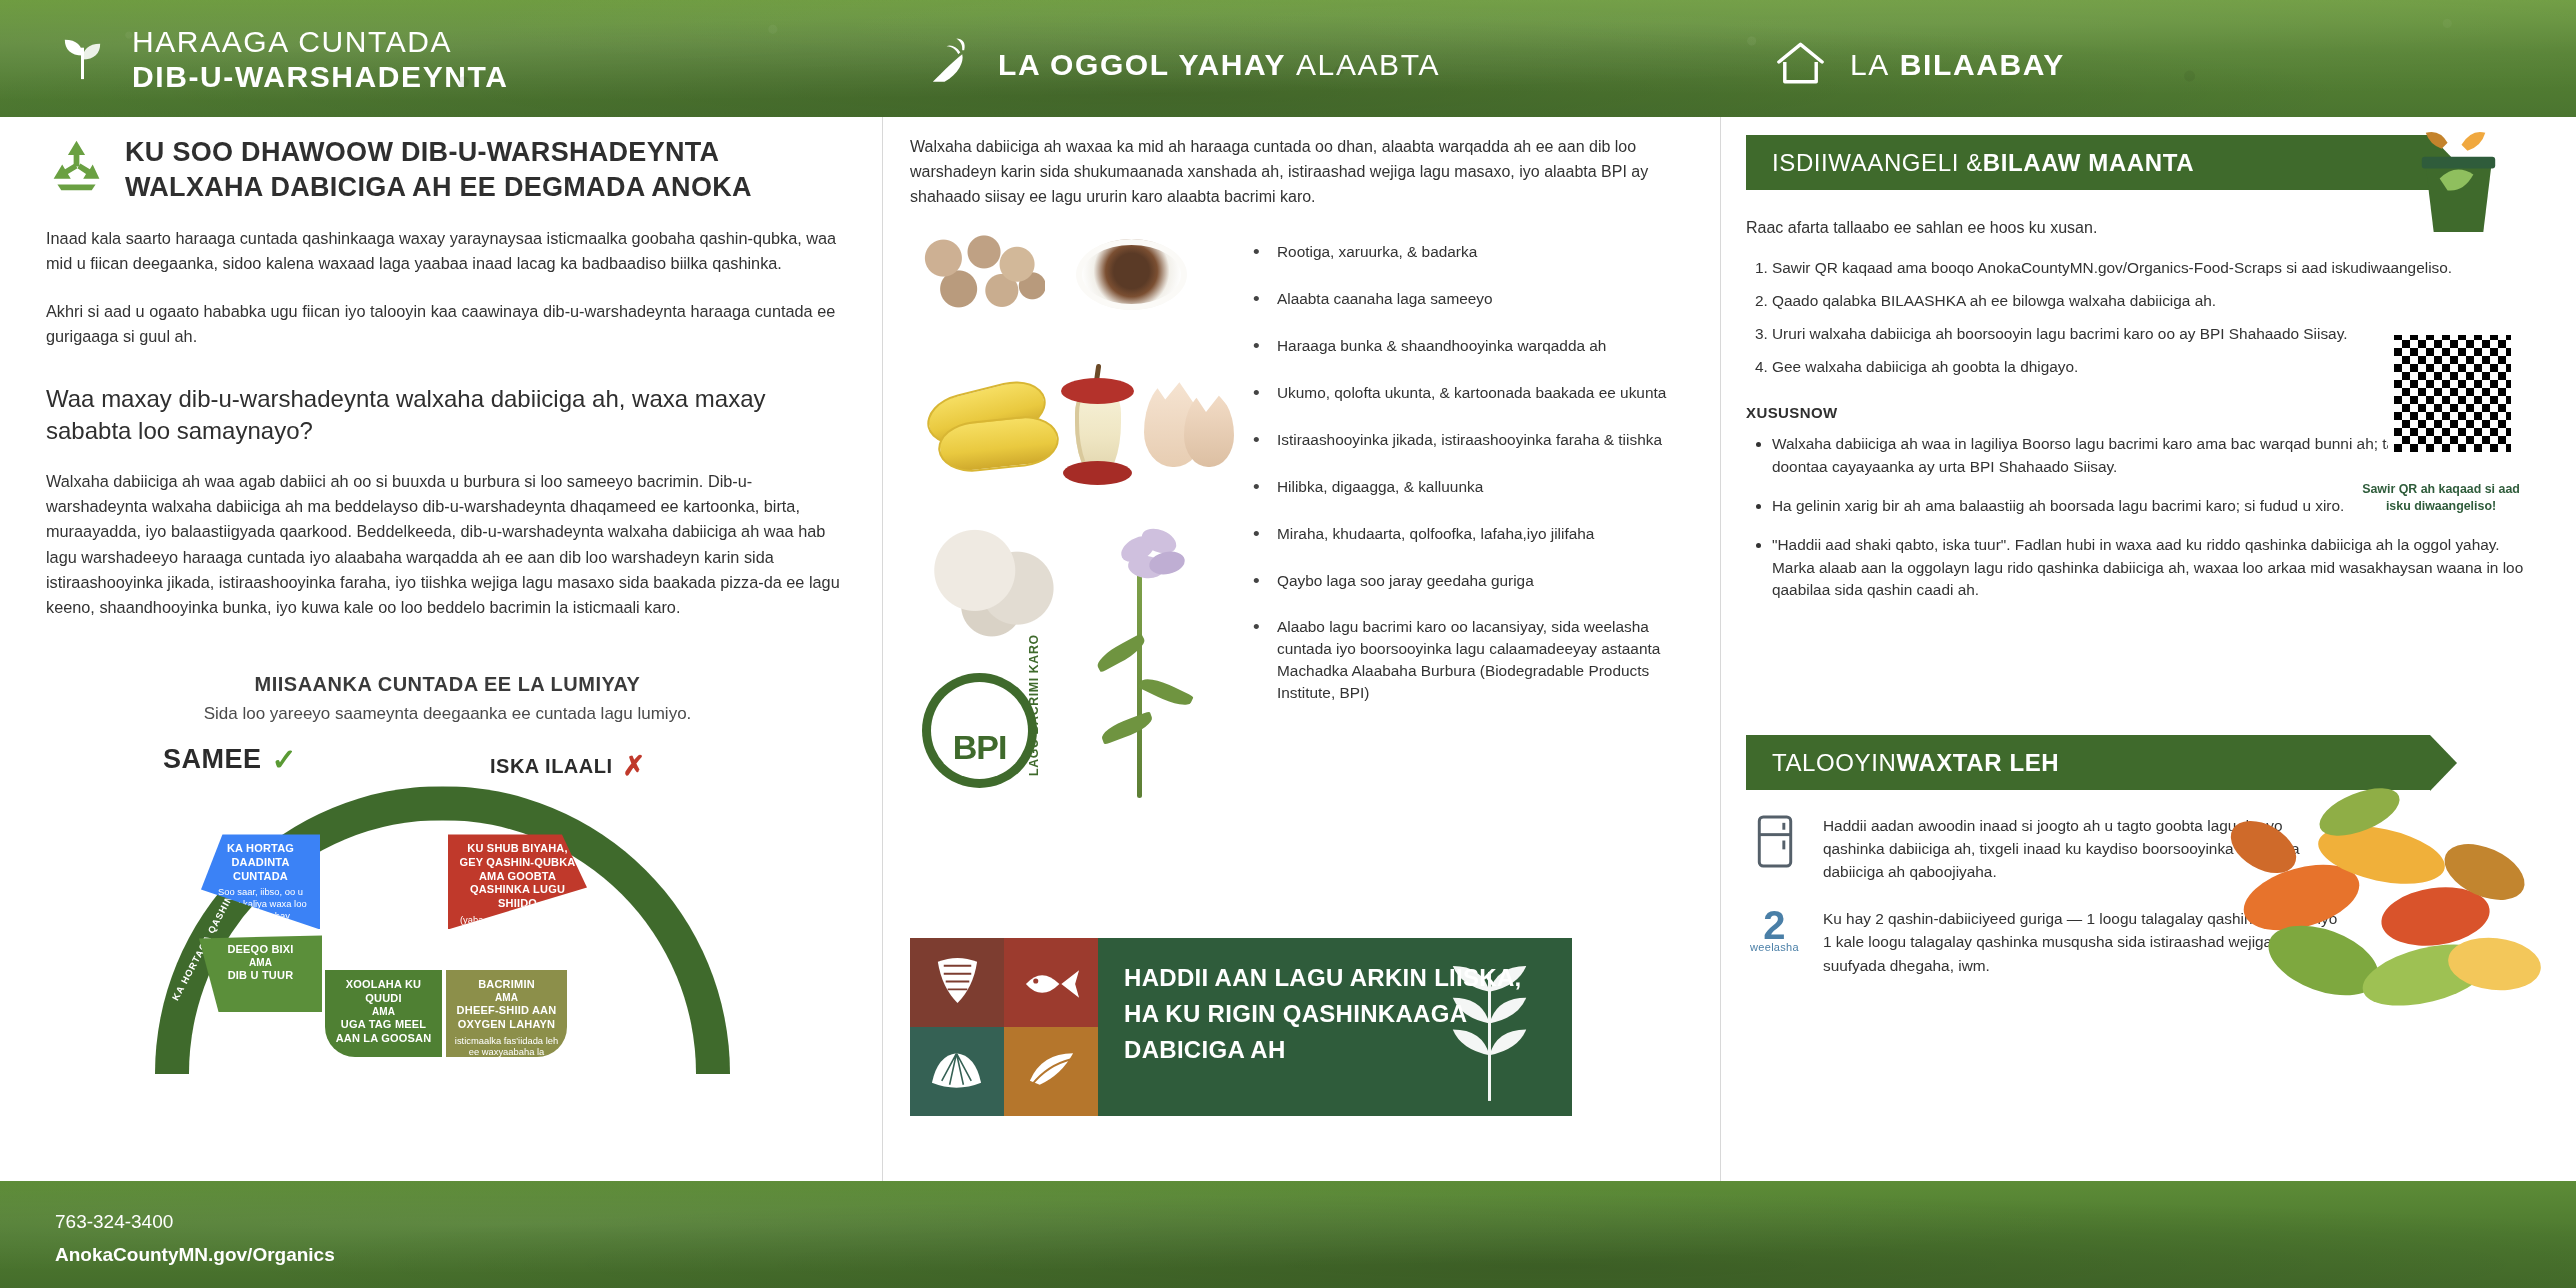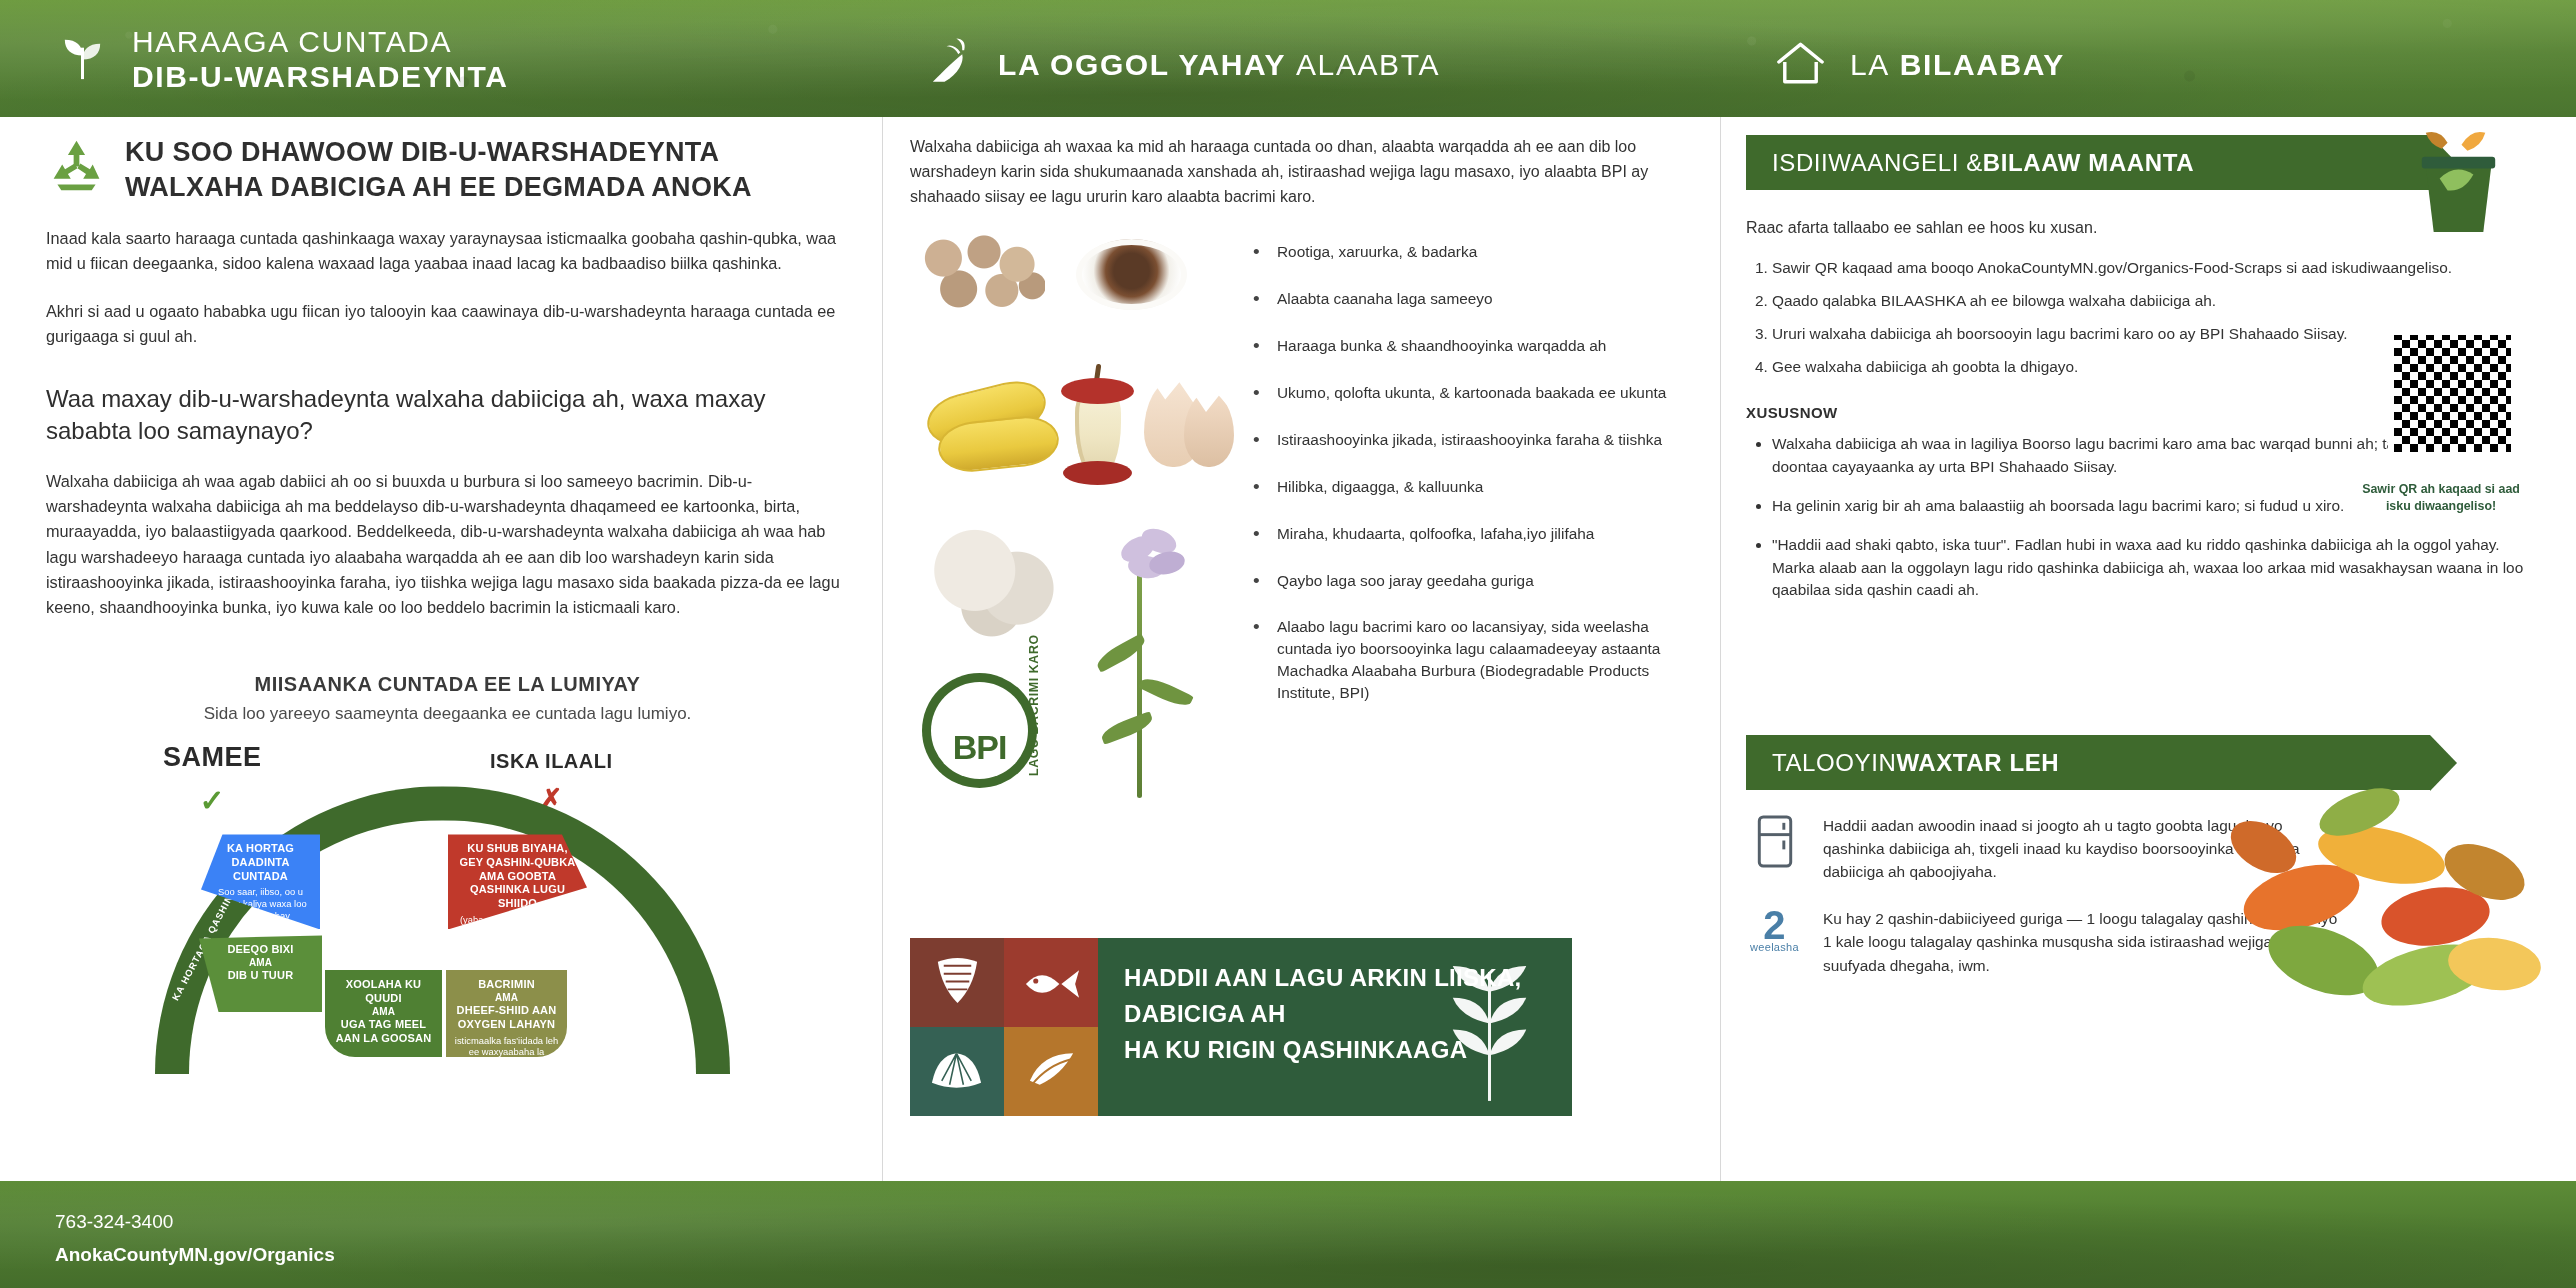--- a/index.html
+++ b/index.html
@@ -135,21 +135,20 @@
   .wheel-wrap { position: relative; width: 803px; height: 327px; margin-top: 16px; }
   .wheel-label {
     position: absolute;
     font-size: 27px;
     font-weight: 700;
     color: #2b2b2b;
     letter-spacing: 0.5px;
     display: flex;
     align-items: center;
     gap: 10px;
-    flex-direction: column;
   }
   .check { color: #5a9a34; font-size: 30px; font-weight: 700; }
   .cross { color: #c0392b; font-size: 27px; font-weight: 700; }
   .wheel {
     position: absolute;
     left: 109px; top: 46px;
     width: 575px; height: 279px;
   }
   .arc-band {
     position: absolute;
@@ -672,22 +671,22 @@
         </div>
         <div class="tile tile-peel">
           <svg width="59" height="46" viewBox="0 0 60 46" style="position:absolute; left:18px; top:20px;">
             <path d="M8 34 Q20 6 52 6 Q40 28 18 38 Z" fill="#ffffff"></path>
             <path d="M10 38 Q26 18 50 12" stroke="#b5762c" stroke-width="2" fill="none"></path>
           </svg>
         </div>
       </div>
       <div class="msg">
         <div>HADDII AAN LAGU ARKIN LIISKA,</div>
+        <div>HA KU RIGIN QASHINKAAGA</div>
         <div>DABICIGA AH</div>
-        <div>HA KU RIGIN QASHINKAAGA</div>
         <span class="plant">
           <svg width="129" height="151" viewBox="0 0 130 152">
             <path d="M65 150 L65 20" stroke="#ffffff" stroke-width="3" fill="none"></path>
             <path d="M65 40 Q36 34 28 14 Q58 14 65 40 Z" fill="#ffffff"></path>
             <path d="M65 40 Q94 34 102 14 Q72 14 65 40 Z" fill="#ffffff"></path>
             <path d="M65 72 Q36 66 28 46 Q58 46 65 72 Z" fill="#ffffff"></path>
             <path d="M65 72 Q94 66 102 46 Q72 46 65 72 Z" fill="#ffffff"></path>
             <path d="M65 104 Q36 98 28 78 Q58 78 65 104 Z" fill="#ffffff"></path>
             <path d="M65 104 Q94 98 102 78 Q72 78 65 104 Z" fill="#ffffff"></path>
           </svg>

